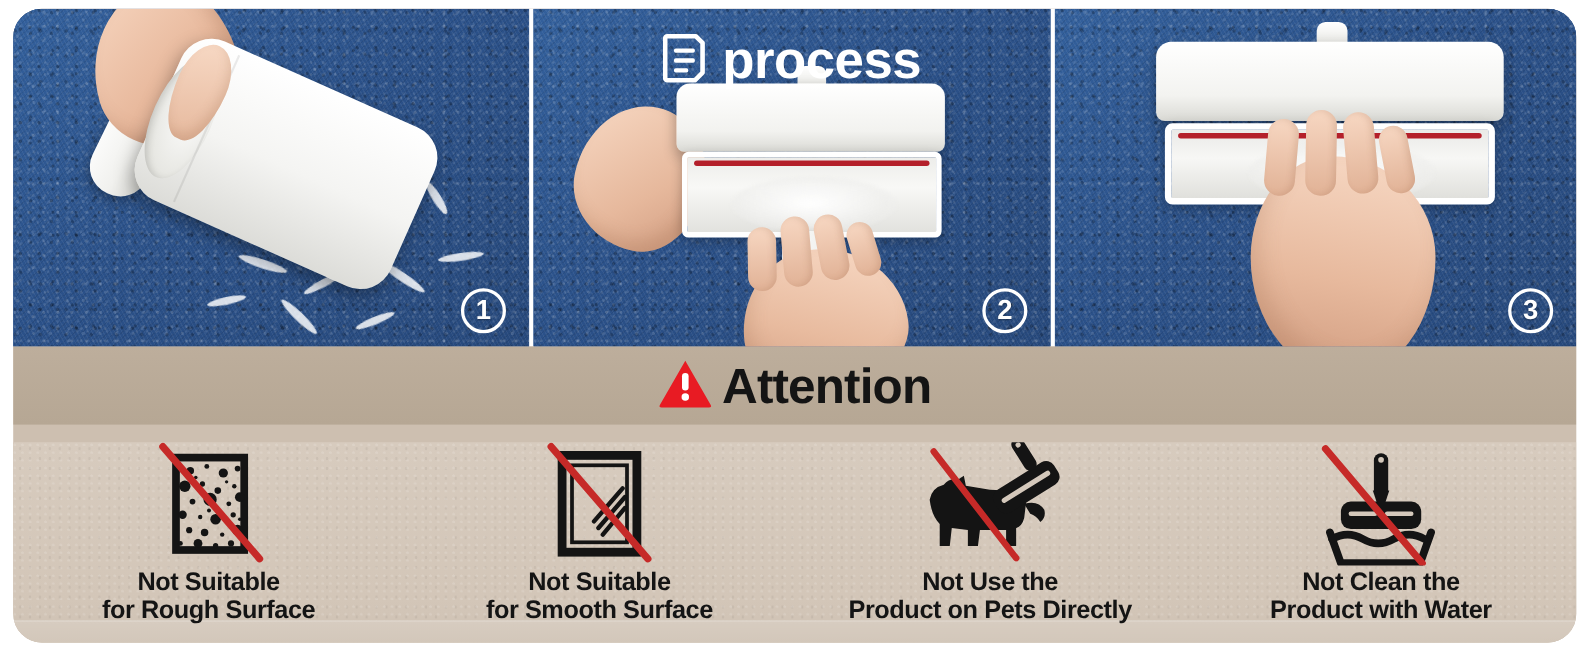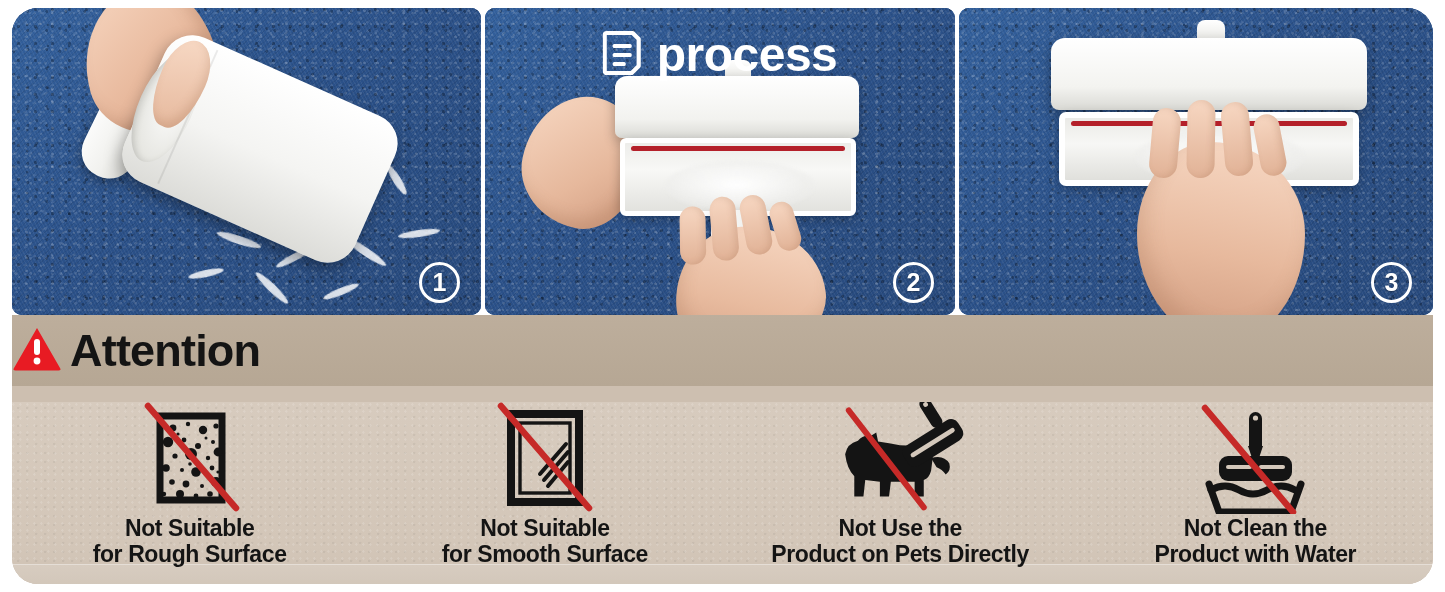--- a/index.html
+++ b/index.html
@@ -42,21 +42,20 @@
     height: 307px;
     display: flex;
     background: #ffffff;
   }
 
   .panel {
     position: relative;
     height: 100%;
     overflow: hidden;
     background: #2c568f;
-    border-radius: 10px;
   }
   .panel + .panel { margin-left: 4px; }
   .panel-1 { flex: 0 0 469px; }
   .panel-2 { flex: 0 0 470px; }
   .panel-3 { flex: 1 1 auto; }
 
   
   .carpet {
     position: absolute;
     inset: 0;
@@ -288,21 +287,21 @@
   
   .attention-header {
     position: absolute;
     left: 0;
     top: 307px;
     width: 100%;
     height: 71px;
     background: linear-gradient(180deg, #bdae9c 0%, #b6a794 100%);
     display: flex;
     align-items: center;
-    justify-content: flex-start;
+    justify-content: center;
     gap: 8px;
   }
   .attention-header .warn-icon { display: block; }
   .attention-header .label {
     color: #141414;
     font-size: 45px;
     font-weight: bold;
     letter-spacing: -0.8px;
     line-height: 1;
   }

